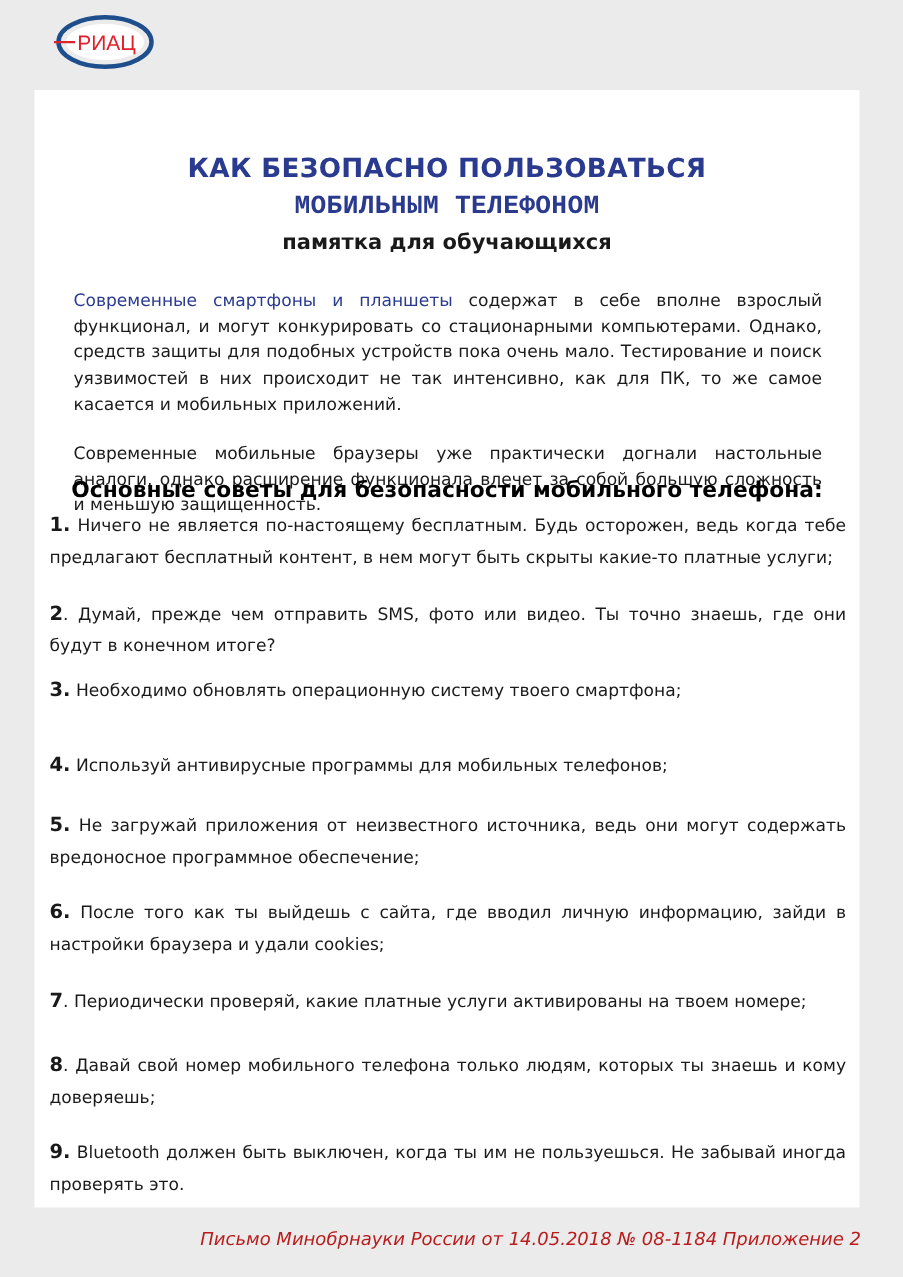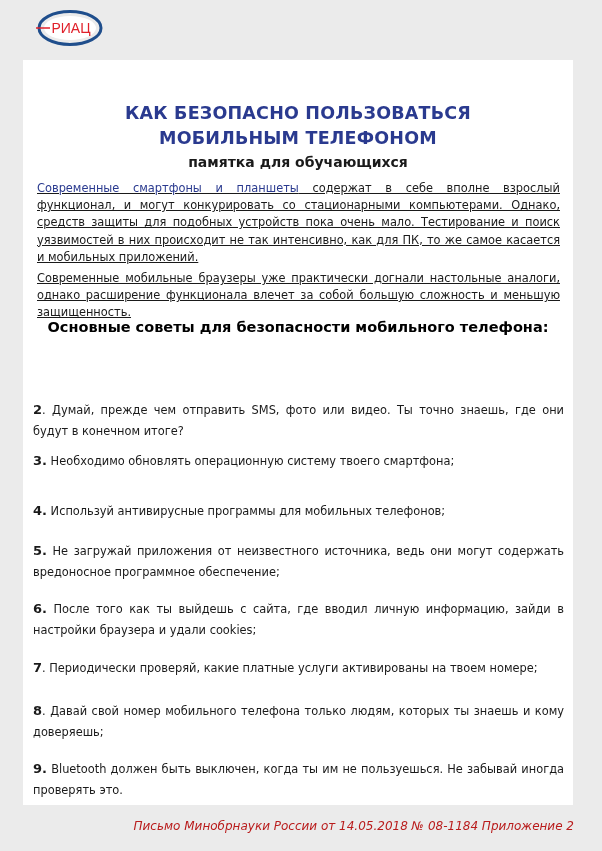--- a/index.html
+++ b/index.html
@@ -18,31 +18,31 @@
   .panel {
     position: absolute; left: 23px; top: 60px; width: 550px; height: 745px;
     background: #ffffff;
   }
   .title {
     position: absolute; left: 0; width: 550px; text-align: center;
     color: #2a3a8f; font-weight: bold; font-size: 17.5px; line-height: 24px;
     letter-spacing: 0.2px;
   }
   .title.l1 { top: 41px; }
-  .title.l2 { top: 66px; }
+  .title.l2 { top: 66px; font-family: Liberation Mono, monospace; }
   .subtitle {
     position: absolute; left: 0; width: 550px; top: 93px; text-align: center;
     font-weight: bold; font-size: 14px; line-height: 18px; color: #1a1a1a;
   }
   .intro {
     position: absolute; left: 10px; width: 531px; top: 116px;
     font-size: 11.4px; line-height: 17.2px; text-align: justify;
     font-family: "DejaVu Sans", sans-serif;
   }
-  .intro p { margin: 4px; text-decoration: underline; }
+  .intro p { margin: 16px; }
   .accent { color: #2a3a8f; }
   .tips-heading {
     position: absolute; left: 0; width: 550px; top: 258px; text-align: center;
     color: #000000; font-size: 14.5px; line-height: 18px; font-weight: bold;
   }
   .tip {
     position: absolute; left: 10px; width: 531px;
     font-size: 11.4px; line-height: 21px; text-align: justify;
   }
   .tip .num { font-weight: bold; font-size: 13px; }
@@ -69,20 +69,21 @@
   <div class="title l2">МОБИЛЬНЫМ ТЕЛЕФОНОМ</div>
   <div class="subtitle">памятка для обучающихся</div>
 
   <div class="intro">
     <p><span class="accent">Современные смартфоны и планшеты</span><span> содержат в себе вполне взрослый функционал, и могут конкурировать со стационарными компьютерами. Однако, средств защиты для подобных устройств пока очень мало. Тестирование и поиск уязвимостей в них происходит не так интенсивно, как для ПК, то же самое касается и мобильных приложений.</span></p>
     <p>Современные мобильные браузеры уже практически догнали настольные аналоги, однако расширение функционала влечет за собой большую сложность и меньшую защищенность.</p>
   </div>
 
   <div class="tips-heading">Основные советы для безопасности мобильного телефона:</div>
 
+  <div class="tip" style="top:280px"><span class="num">1.</span><span> Ничего не является по-настоящему бесплатным. Будь осторожен, ведь когда тебе предлагают бесплатный контент, в нем могут быть скрыты какие-то платные услуги;</span></div>
   <div class="tip" style="top:339px"><span class="num">2</span><span>. Думай, прежде чем отправить SMS, фото или видео. Ты точно знаешь, где они будут в конечном итоге?</span></div>
   <div class="tip" style="top:390px"><span class="num">3.</span><span> Необходимо обновлять операционную систему твоего смартфона;</span></div>
   <div class="tip" style="top:440px"><span class="num">4.</span><span> Используй антивирусные программы для мобильных телефонов;</span></div>
   <div class="tip" style="top:480px"><span class="num">5.</span><span> Не загружай приложения от неизвестного источника, ведь они могут содержать вредоносное программное обеспечение;</span></div>
   <div class="tip" style="top:538px"><span class="num">6.</span><span> После того как ты выйдешь с сайта, где вводил личную информацию, зайди в настройки браузера и удали cookies;</span></div>
   <div class="tip" style="top:597px"><span class="num">7</span><span>. Периодически проверяй, какие платные услуги активированы на твоем номере;</span></div>
   <div class="tip" style="top:640px"><span class="num">8</span><span>. Давай свой номер мобильного телефона только людям, которых ты знаешь и кому доверяешь;</span></div>
   <div class="tip" style="top:698px"><span class="num">9.</span><span> Bluetooth должен быть выключен, когда ты им не пользуешься. Не забывай иногда проверять это.</span></div>
 </div>
 

